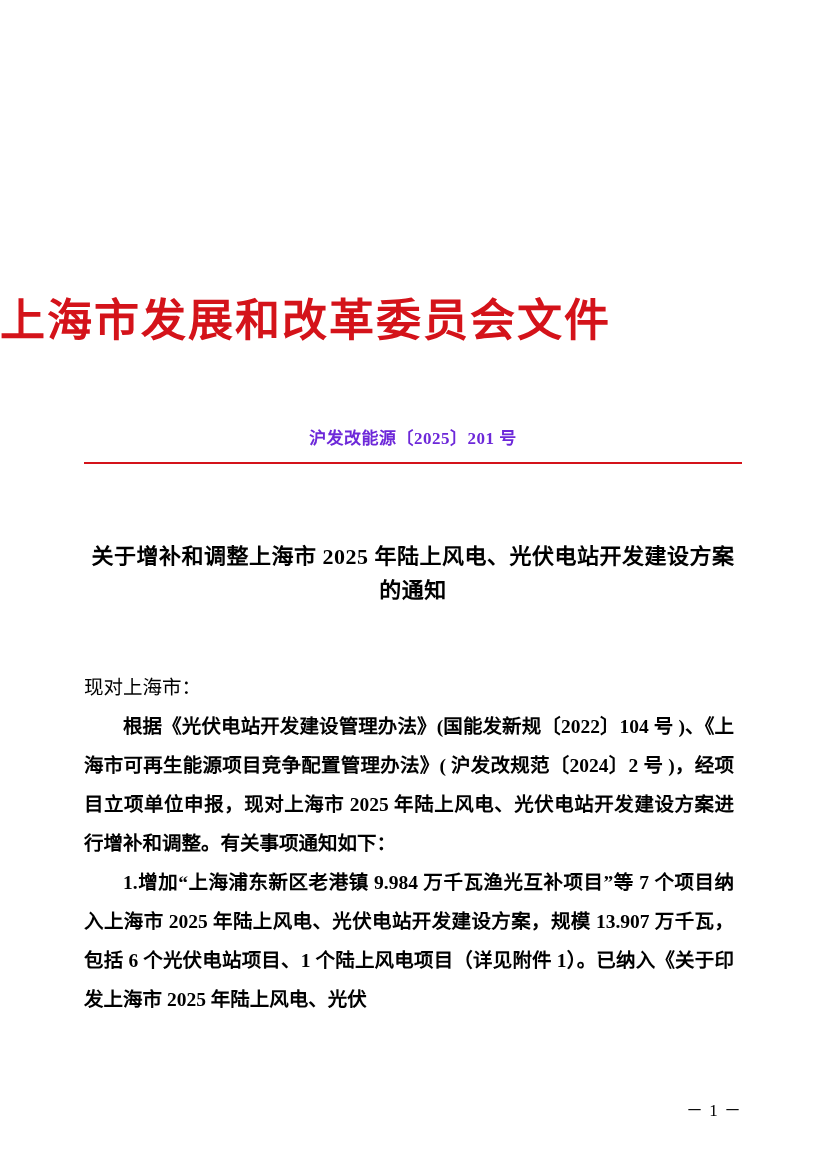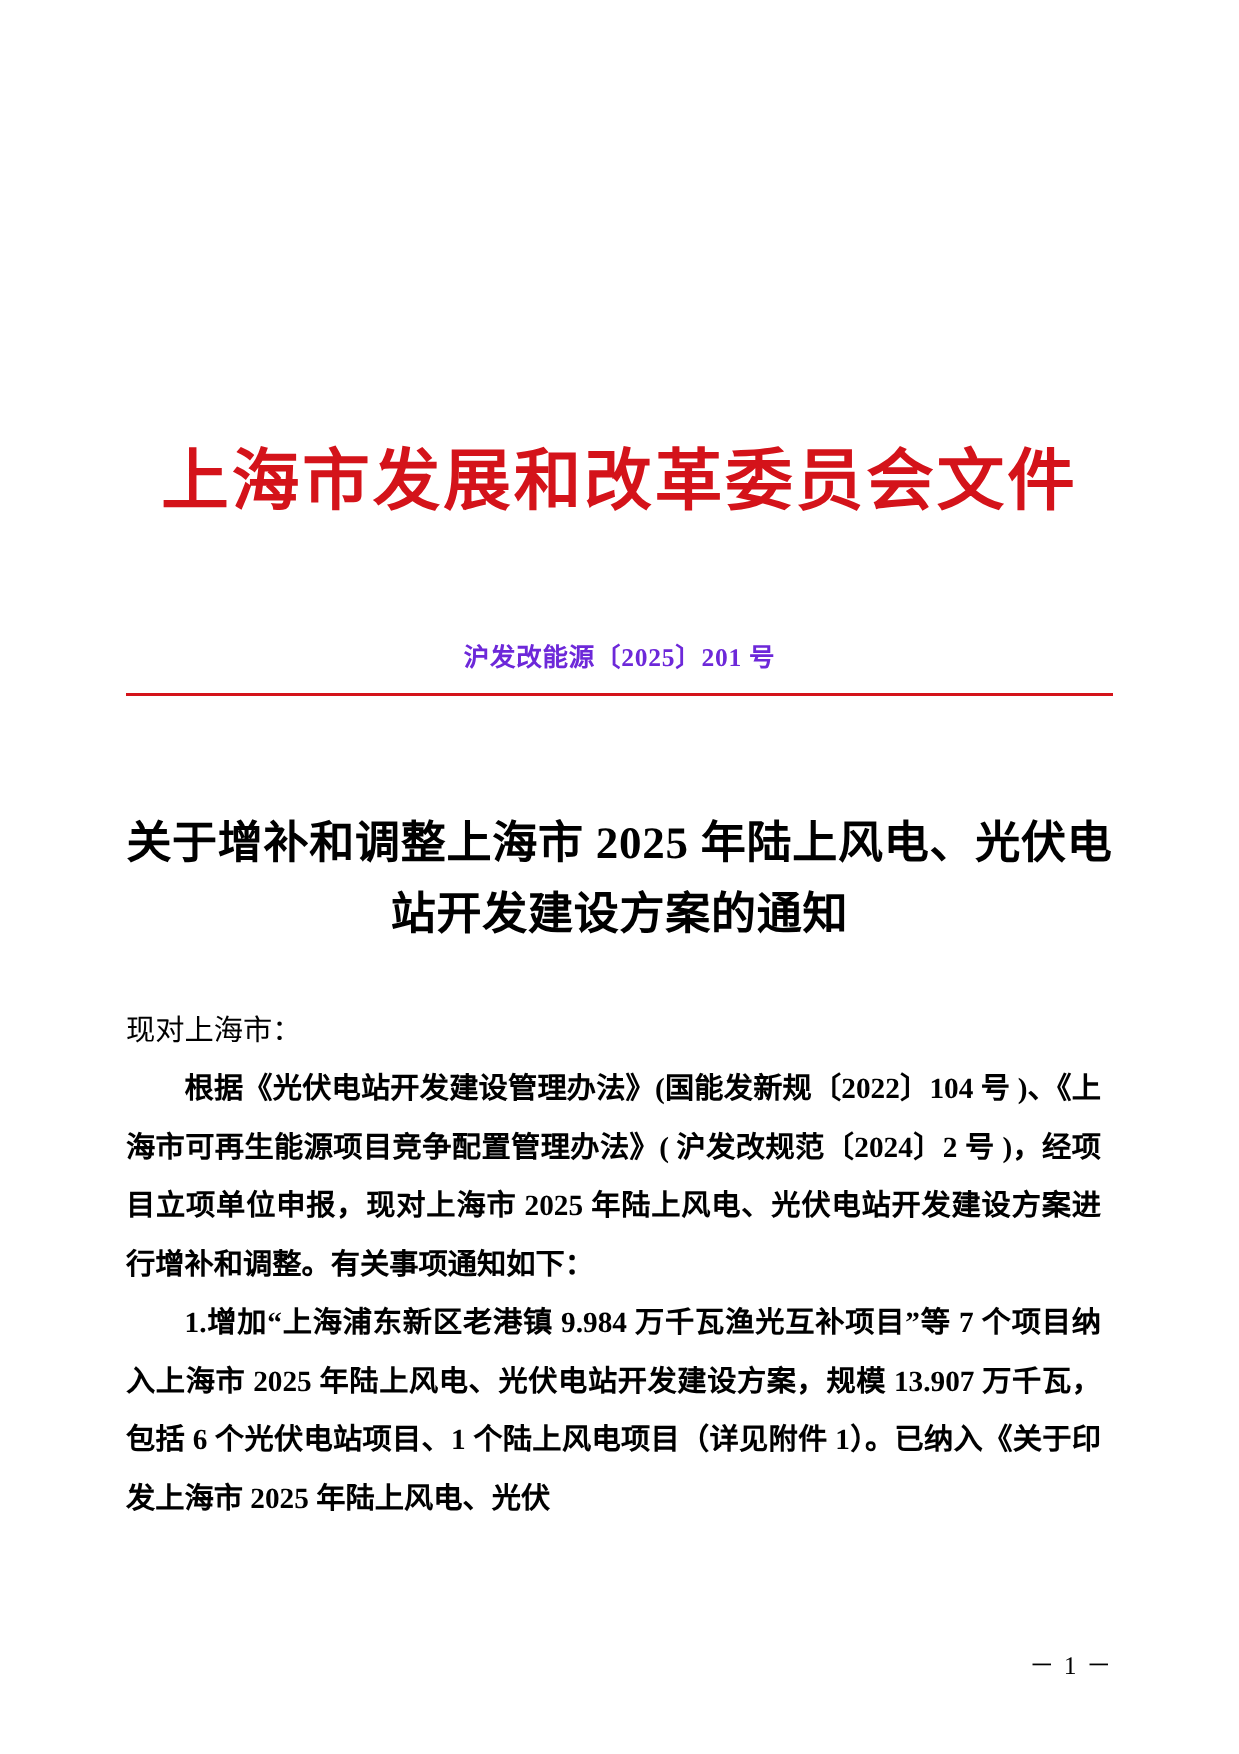--- a/index.html
+++ b/index.html
@@ -22,21 +22,20 @@
     inset: 0;
     padding: 0;
   }
 
   
   .masthead {
     position: absolute;
     top: 296px;
     left: 0;
     right: 0;
-    text-align: center;
   }
   .masthead-title {
     font-family: "Liberation Serif", "DejaVu Serif", serif;
     font-weight: bold;
     font-size: 45px;
     line-height: 1.15;
     letter-spacing: 2px;
     color: #d4131a;
     white-space: nowrap;
   }
@@ -62,21 +61,21 @@
     background: #d4131a;
   }
 
   
   .doc-title {
     position: absolute;
     top: 540px;
     left: 84px;
     width: 658px;
     text-align: center;
-    font-size: 30px;
+    font-size: 22px;
     font-weight: bold;
     line-height: 1.55;
     letter-spacing: 0.5px;
   }
 
   
   .body-text {
     position: absolute;
     top: 668px;
     left: 84px;

